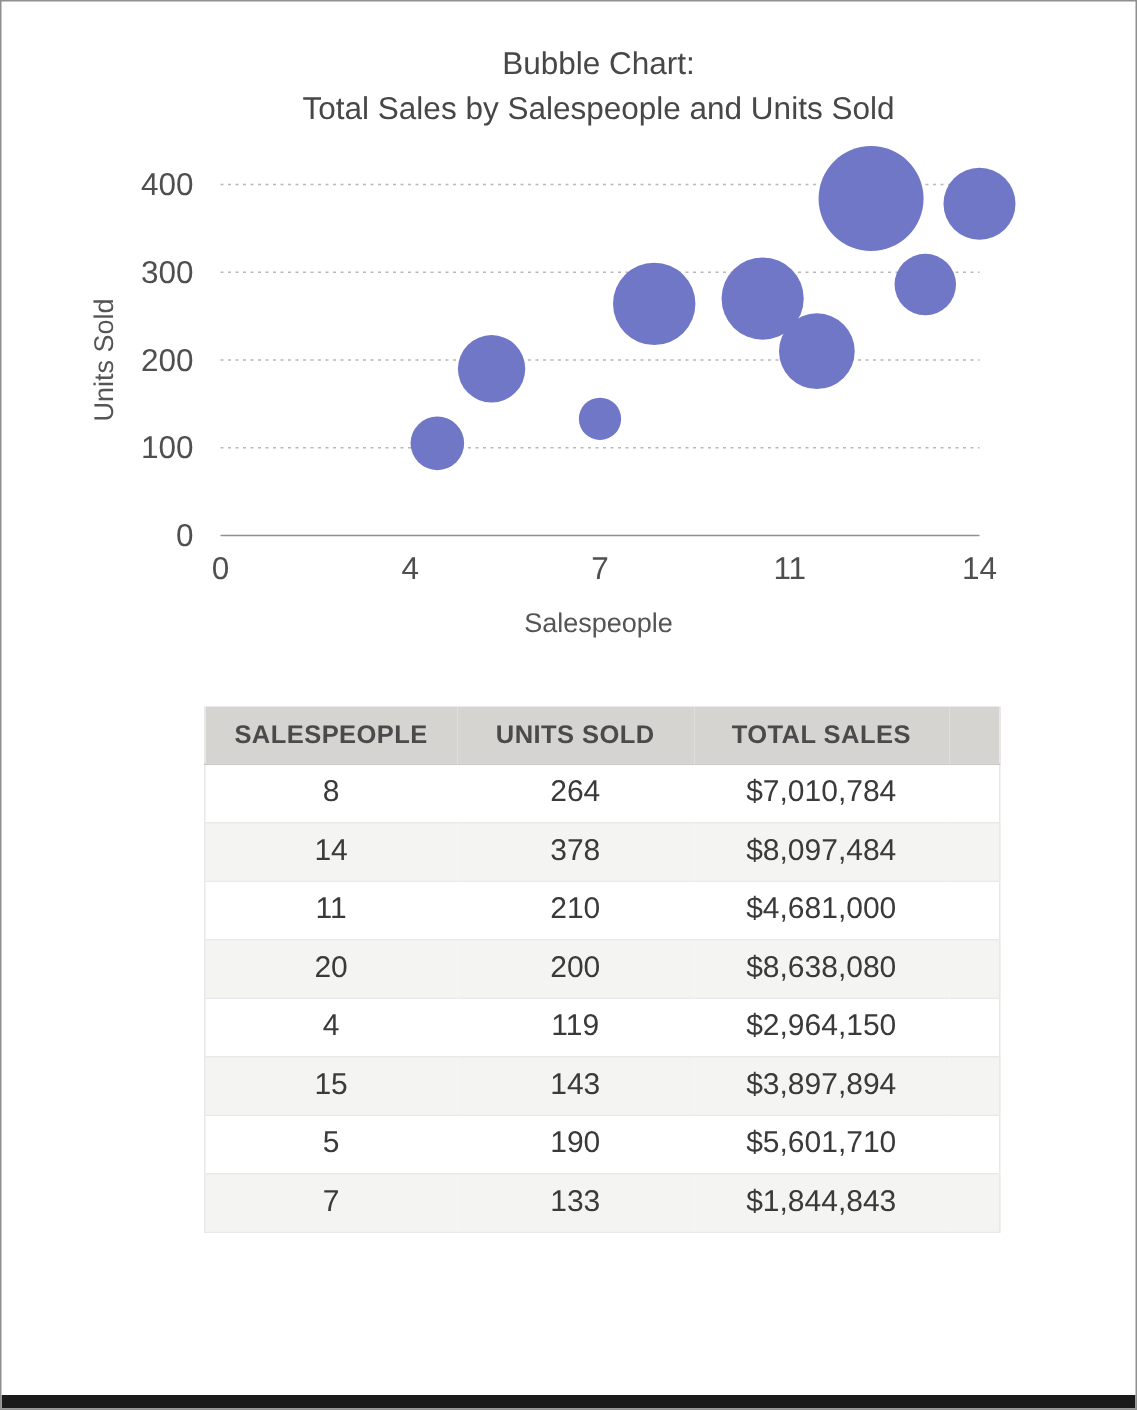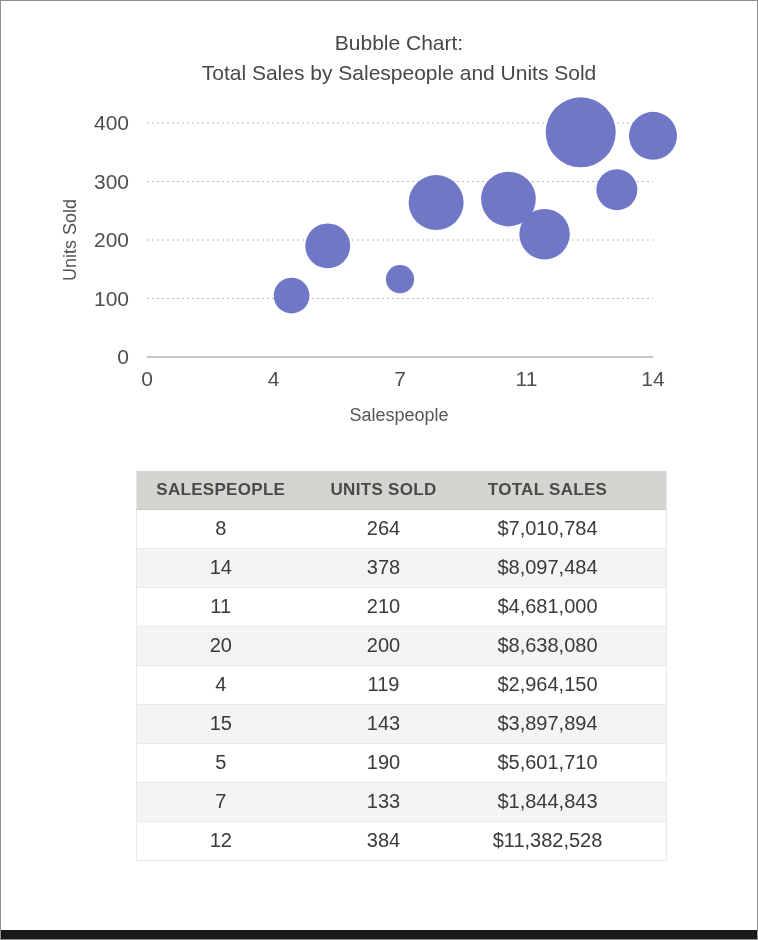--- a/index.html
+++ b/index.html
@@ -189,24 +189,18 @@
           <td>190</td>
           <td>$5,601,710</td>
           <td></td>
         </tr>
         <tr class="alt">
           <td>7</td>
           <td>133</td>
           <td>$1,844,843</td>
           <td></td>
         </tr>
-        <tr>
-          <td>12</td>
-          <td>384</td>
-          <td>$11,382,528</td>
-          <td></td>
-        </tr>
       </tbody>
   </table>
 
   <div class="bottom-bar"></div>
 
 </div>
 
 </body></html>

